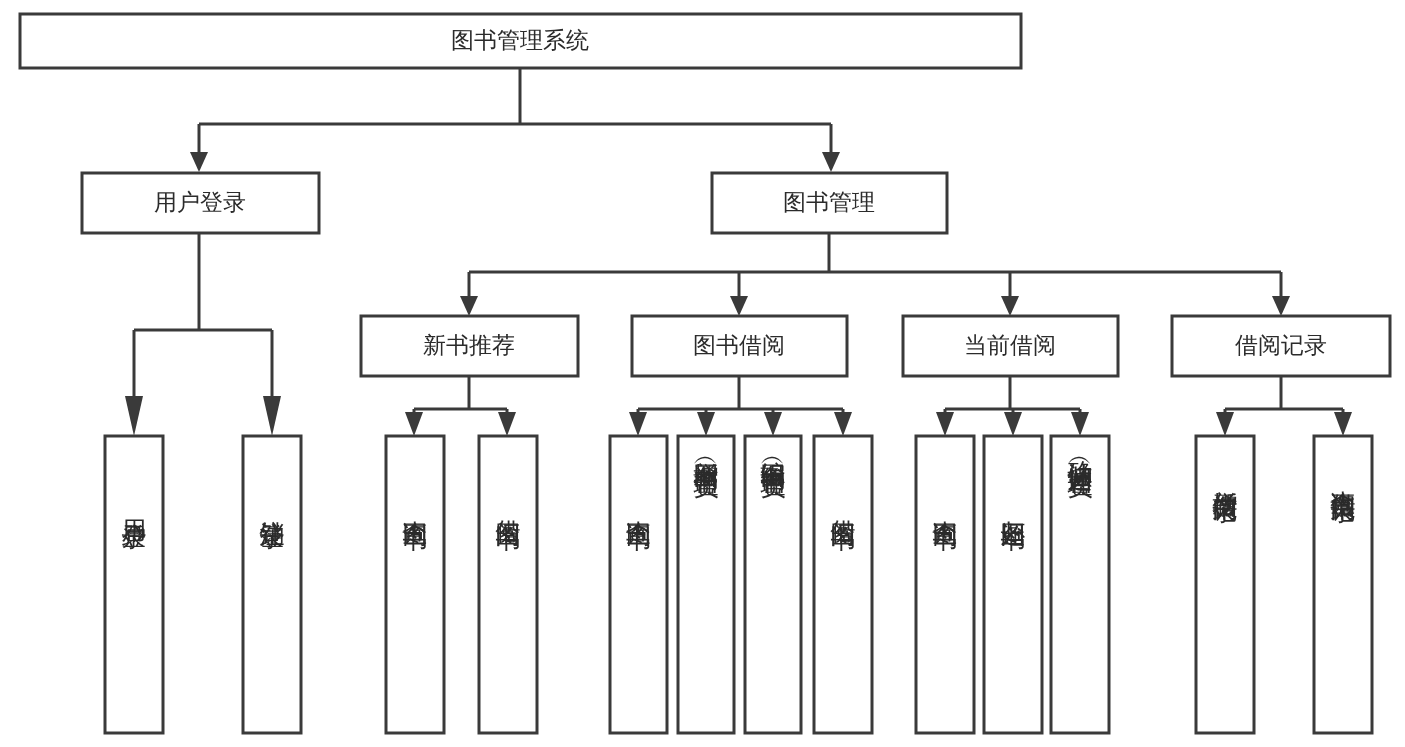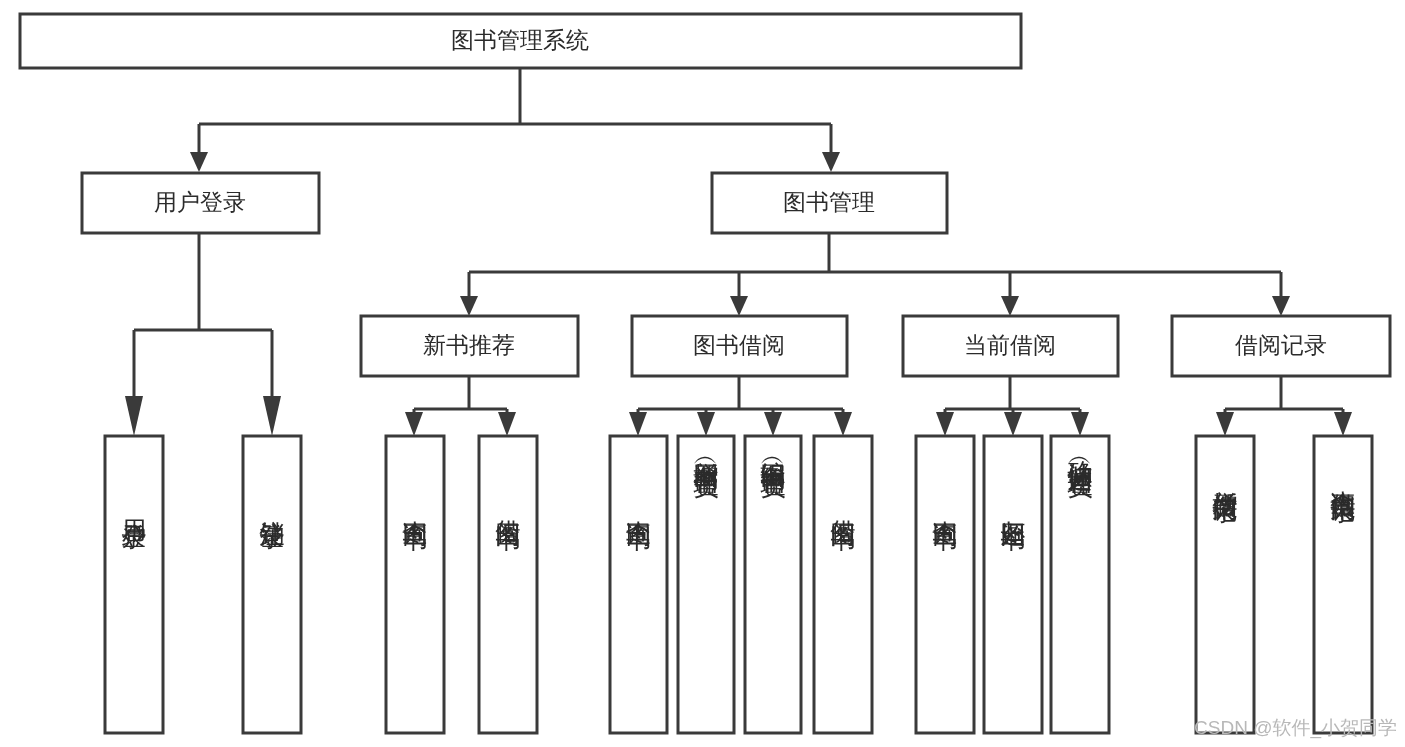--- a/index.html
+++ b/index.html
@@ -250,14 +250,13 @@
     <span class="leaf-label">确认归还（管理员）</span>
   </div>
 
   <div class="leaf-label-wrap" style="left:1196px; top:470px; width:58px; height:260px;">
     <span class="leaf-label">新增借阅记录</span>
   </div>
   <div class="leaf-label-wrap" style="left:1314px; top:470px; width:58px; height:260px;">
     <span class="leaf-label">查询借阅记录</span>
   </div>
 
-  <div class="watermark">CSDN @软件_小贺同学</div>
 </div>
 
 </body></html>

